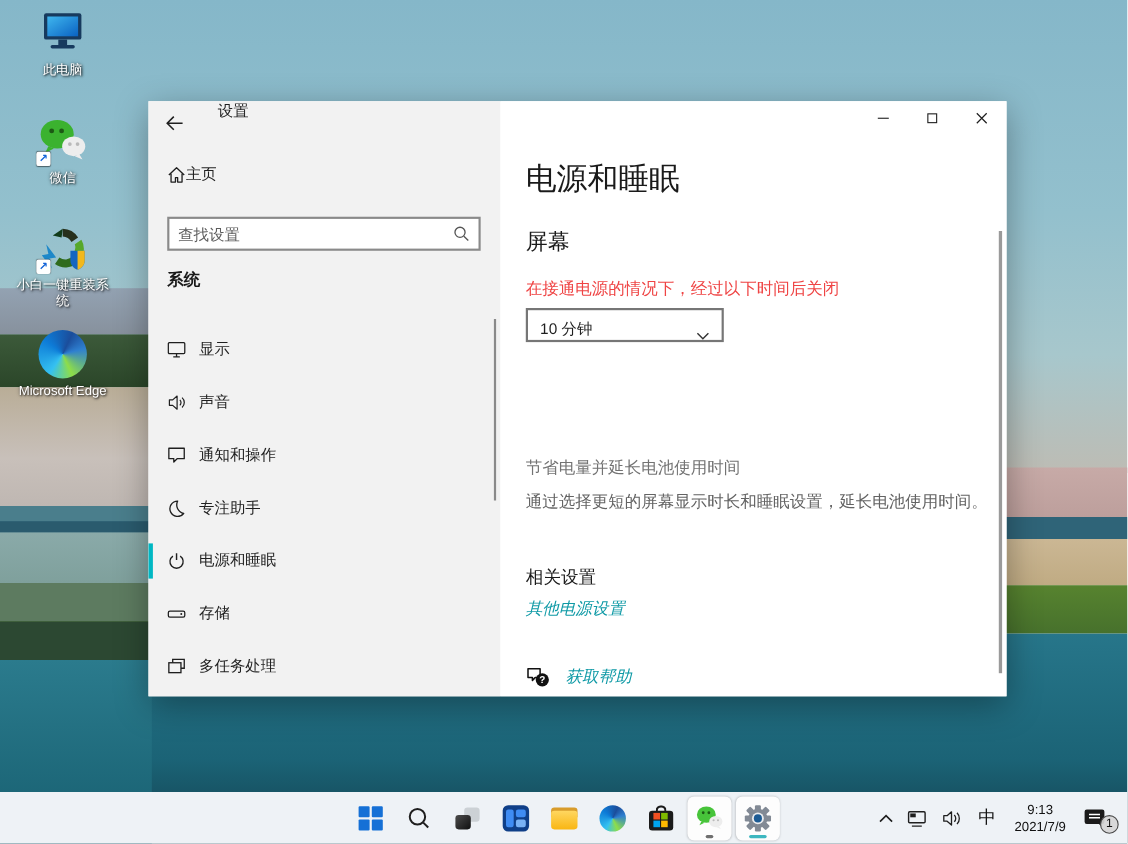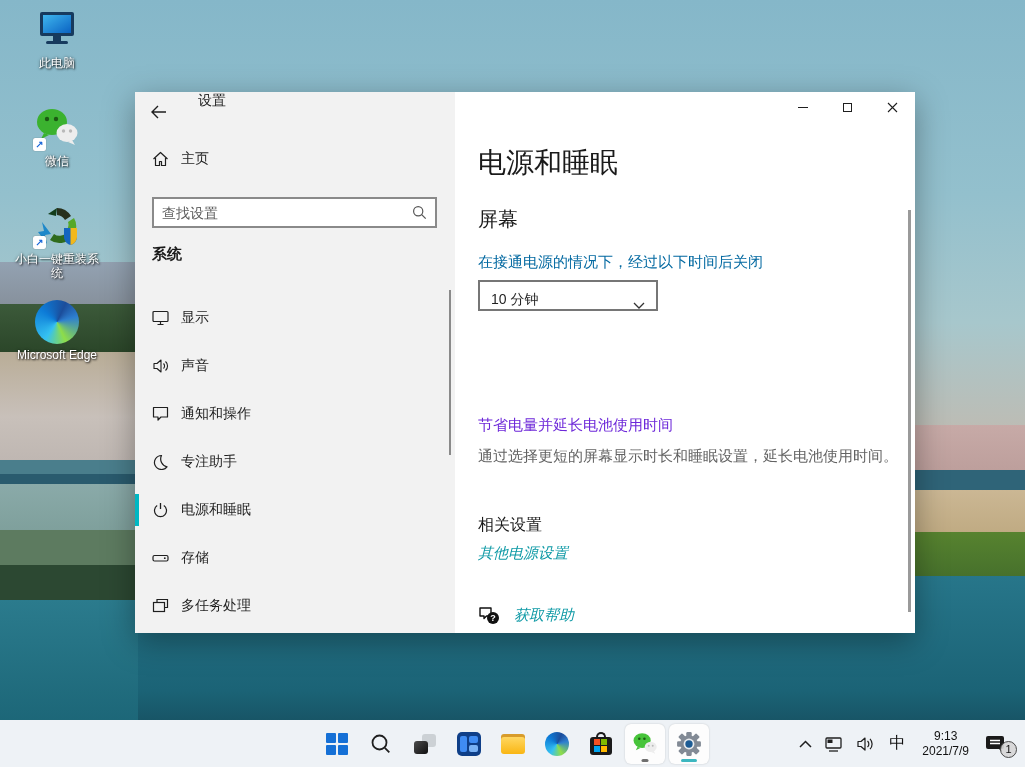--- a/index.html
+++ b/index.html
@@ -39,21 +39,21 @@
     background:conic-gradient(from 215deg, #35c1f1 0deg, #0d7bd7 95deg, #1b4d9b 170deg, #2e7fd0 220deg, #8edd49 300deg, #35c1f1 360deg); }
   .edge-ball.small { width:24px; height:24px; }
 
   
   .win { position:absolute; left:135px; top:92px; width:780px; height:541px; background:#fff;
     box-shadow:0 8px 30px rgba(0,0,0,.35); }
   .sidebar { position:absolute; left:0; top:0; width:320px; height:100%; background:#f2f2f2; }
   .titlebar-left { position:absolute; left:0; top:0; width:320px; height:40px; display:flex; }
   .back-btn { width:46px; height:40px; display:flex; align-items:center; justify-content:center; }
   .win-title { font-size:14px; color:#1f1f1f; margin-left:17px; }
-  .home-row { position:absolute; left:17px; top:58px; display:flex; align-items:center; gap:12px;
+  .home-row { position:absolute; left:17px; top:58px; display:flex; align-items:center; gap:0;
     font-size:14px; color:#1f1f1f; }
   .searchbox { position:absolute; left:17px; top:105px; width:285px; height:31px; background:#fff;
     border:2px solid #8a8a8a; display:flex; align-items:center; }
   .searchbox input { flex:1; border:none; outline:none; font-size:14px; color:#1f1f1f; padding:0 8px;
     font-family:inherit; background:transparent; }
   .searchbox input::placeholder { color:#5c5c5c; opacity:1; }
   .searchbox .mag { padding-right:8px; display:flex; }
   .section-head { position:absolute; left:17px; top:153px; font-size:15px; font-weight:bold; color:#1a1a1a; }
   .nav { position:absolute; left:0; top:202px; width:100%; }
   .nav-item { position:relative; height:48px; display:flex; align-items:center; gap:12px; padding-left:17px;
@@ -62,25 +62,25 @@
   .nav-item.selected .accent { display:block; position:absolute; left:0; top:8px; width:4px; height:32px; }
   .sb-scroll { position:absolute; left:314px; top:198px; width:2px; height:165px; background:#8a8a8a; }
 
   .content { position:absolute; left:320px; top:0; width:460px; height:100%; background:#fff; }
   .controls { position:absolute; top:0; right:0; display:flex; }
   .ctl { width:45px; height:30px; display:flex; align-items:center; justify-content:center; }
   .min-glyph { width:10px; height:1px; background:#1f1f1f; }
   .max-glyph { width:9px; height:9px; border:1px solid #1f1f1f; }
   .page-title { position:absolute; left:23px; top:52px; font-size:28px; font-weight:300; color:#1a1a1a; }
   .screen-head { position:absolute; left:23px; top:114px; font-size:20px; font-weight:400; color:#1a1a1a; }
-  .plugged { position:absolute; left:23px; top:161px; font-size:15px; color:#0369a1; }
+  .plugged { position:absolute; left:23px; top:161px; font-size:15px; color:#ef4444; }
   .dropdown { position:absolute; left:23px; top:188px; width:180px; height:31px; border:2px solid #767676;
     background:#fff; display:flex; align-items:flex-end; justify-content:space-between; padding:0 11px;
     font-size:14px; color:#1f1f1f; cursor:default; }
-  .batt-title { position:absolute; left:23px; top:324px; font-size:15px; color:#6d28d9; }
+  .batt-title { position:absolute; left:23px; top:324px; font-size:15px; color:#737373; }
   .batt-desc { position:absolute; left:23px; top:355px; font-size:15px; color:#636363; width:420px;text-align:right; }
   .related-head { position:absolute; left:23px; top:423px; font-size:16px; color:#1a1a1a; }
   .link { color:#0f9aa6; font-size:15px; cursor:pointer;font-style:italic; }
   .related-link { position:absolute; left:23px; top:452px; }
   .help-row { position:absolute; left:23px; top:514px; display:flex; align-items:center; gap:14px; }
   .ct-scroll { position:absolute; right:4px; top:118px; width:3px; height:402px; background:#9a9a9a; }
 
   
   .taskbar { position:absolute; left:0; bottom:0; width:100%; height:47px; background:#eef2f6;
     display:flex; align-items:center; }

